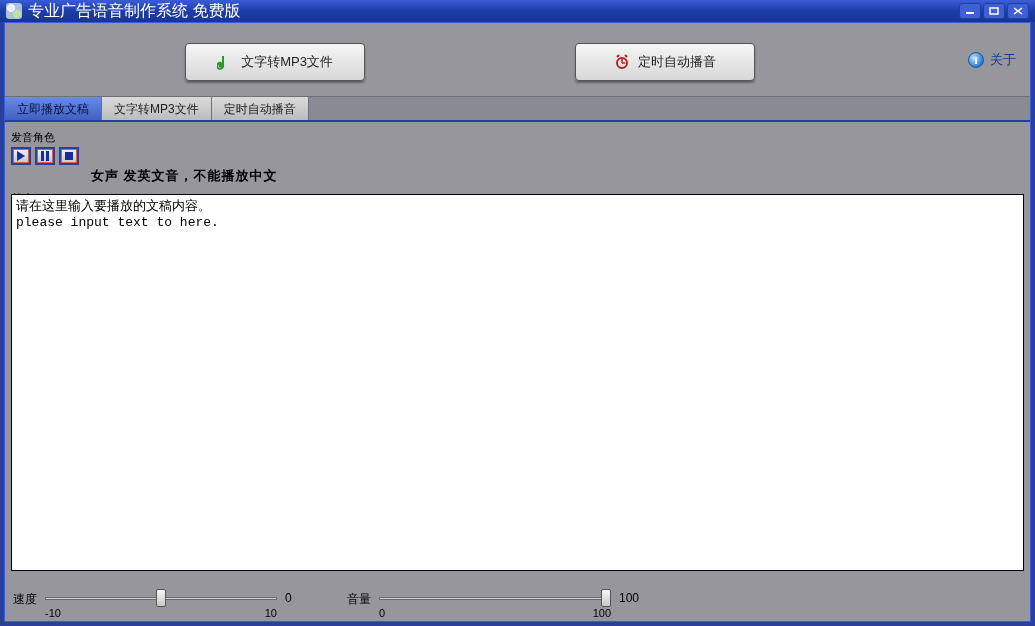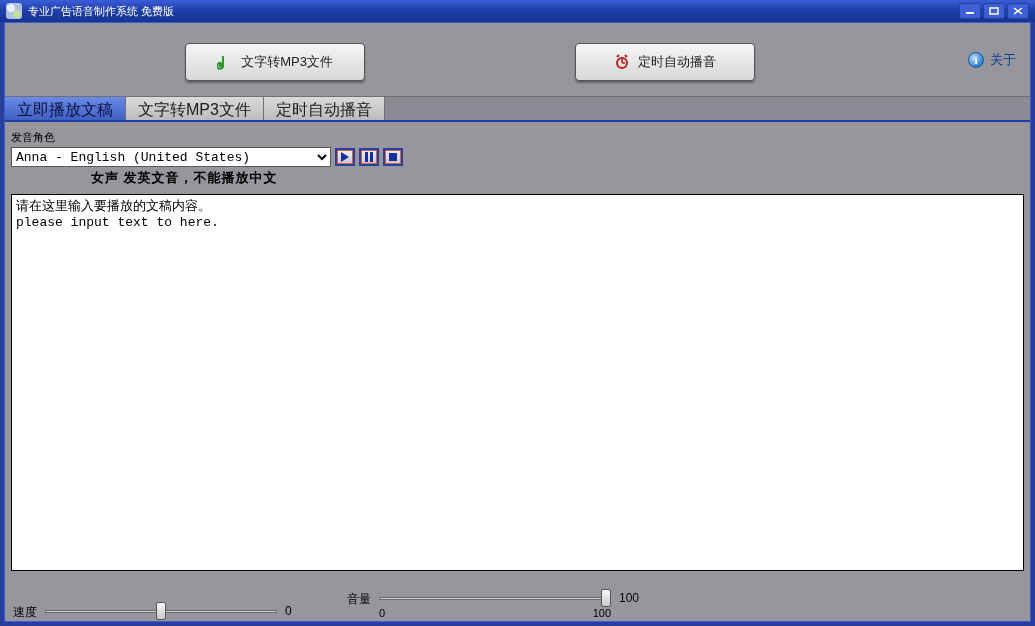--- a/index.html
+++ b/index.html
@@ -26,21 +26,21 @@
   }
   .titlebar .appicon {
     width:16px;height:16px;
     background:
       radial-gradient(circle at 5px 5px,#e8f0ff 25%,transparent 26%),
       radial-gradient(circle at 11px 11px,#c0e0a0 25%,transparent 26%),
       #b0c0e0;
     border-radius:3px;
     margin-right:6px;
   }
-  .titlebar .title { flex:1 1 auto; font-size:11px; }
+  .titlebar .title { flex:1 1 auto; font-size:16px; }
   .titlebar .winbtns { display:flex; gap:2px; }
   .titlebar .winbtn {
     width:22px;height:16px;
     background:#3f5fd6;
     border:1px solid #2040a0;
     border-radius:3px;
     display:flex;align-items:center;justify-content:center;
     color:#fff;
   }
   .titlebar .winbtn.close { background:#3f5fd6; }
@@ -87,21 +87,21 @@
   
   .tabsrow {
     height:25px;
     background:#8a8a92;
     border-bottom:2px solid #1d3ea8;
     display:flex;
   }
   .tab {
     padding:0 12px;
     line-height:25px;
-    font-size:16px;
+    font-size:12px;
     border-right:1px solid #707078;
     color:#202020;
     background:linear-gradient(#dadada,#bcbcbc);
     cursor:pointer;
   }
   .tab.active {
     background:linear-gradient(#6a8ae8,#4060c0);
     color:#081040;
   }
 
@@ -282,23 +282,20 @@
       <div class="tab active">立即播放文稿</div>
       <div class="tab">文字转MP3文件</div>
       <div class="tab">定时自动播音</div>
     </div>
 
     <div class="content">
 
       <div class="fieldlabel">发音角色</div>
 
       <div class="voicerow">
-        <select>
-          <option>Anna - English (United States)</option>
-        </select>
         <button class="mediabtn">
           <svg width="10" height="10">
               <path d="M1 0 L9 5 L1 10 Z" fill="#1030a0"></path>
             </svg>
         </button>
         <button class="mediabtn">
           <svg width="10" height="10">
               <rect x="1" y="0" width="3" height="10" fill="#1030a0"></rect>
               <rect x="6" y="0" width="3" height="10" fill="#1030a0"></rect>
             </svg>
@@ -324,20 +321,24 @@
     </div>
 
     <div class="bottombar">
 
       <div class="slidergroup">
         <div class="lbl">速度</div>
         <div class="sliderwrap">
           <div class="slider">
             <div class="track"></div>
             <div class="thumb" id="speed-thumb" style="left: 111px;"></div>
+          </div>
+          <div class="sliderticks">
+            <span class="tickL">-10</span>
+            <span class="tickR">10</span>
           </div>
         </div>
         <div class="slvalue">0</div>
       </div>
 
       <div class="slidergroup">
         <div class="lbl">音量</div>
         <div class="sliderwrap">
           <div class="slider">
             <div class="track"></div>

